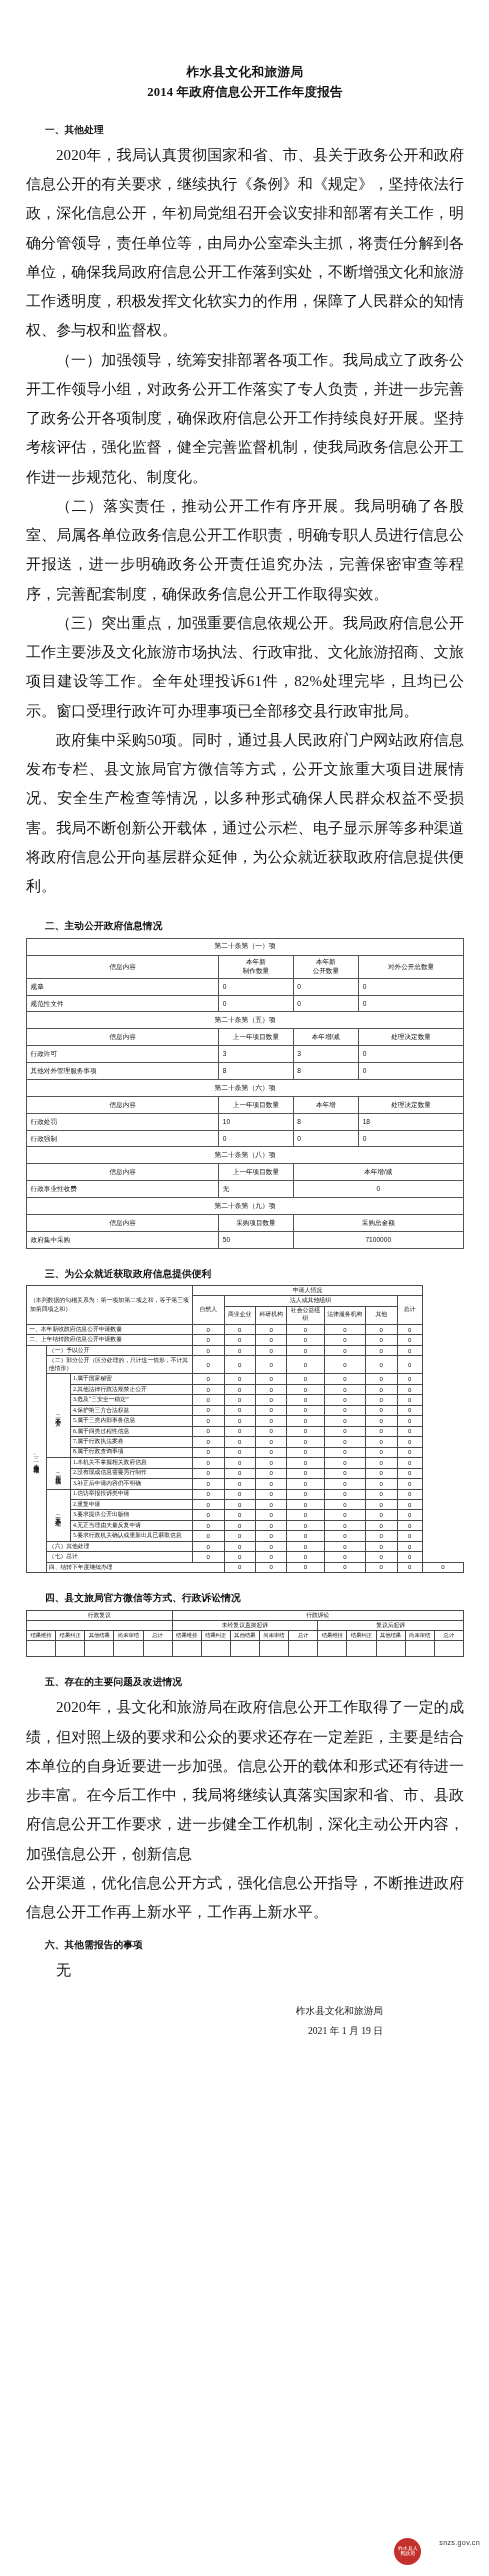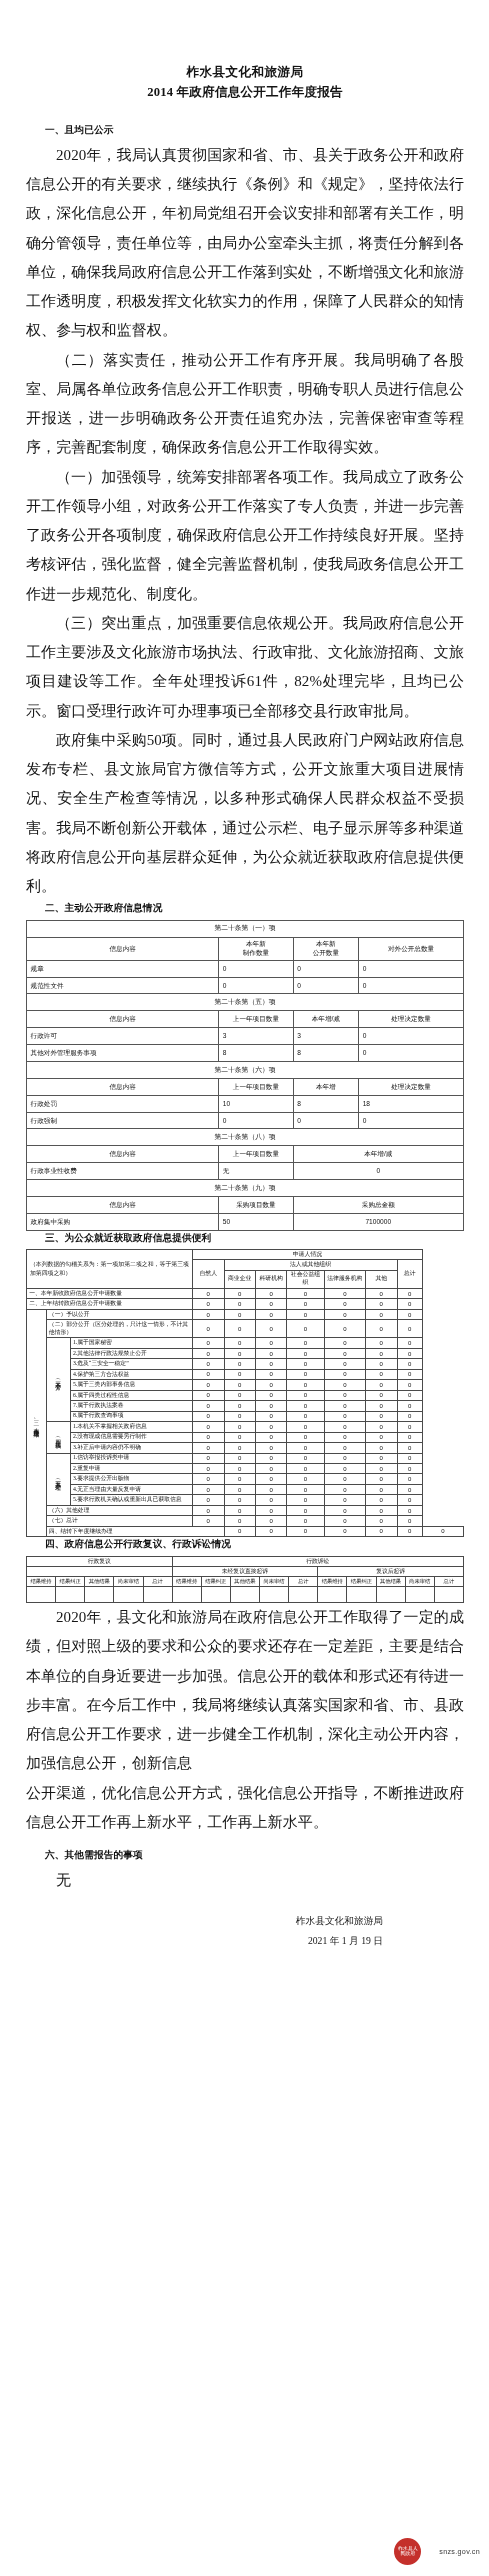--- a/index.html
+++ b/index.html
@@ -42,21 +42,21 @@
   }
   .sec-head{
     font-family:"Liberation Sans","DejaVu Sans",sans-serif;
     font-weight:bold;
     font-size:9.7px;
     margin:11.5px 0 4.3px 0;
     padding-left:19px;
     color:#111;
     letter-spacing:0.1px;
   }
-  .sec-head.tight{margin-top:1px;font-family:Liberation Serif, serif;}
+  .sec-head.tight{margin-top:19px;font-family:Liberation Serif, serif;}
   p.para{
     font-size:15px;
     line-height:1.95;
     text-align:justify;
     text-justify:inter-ideograph;
     margin:0 0 0 0;
     text-indent:2em;
     letter-spacing:0.1px;
     color:#161616;
   }
@@ -154,21 +154,21 @@
     position:absolute;
     left:0;right:0;
     bottom:7.2px;
     height:33px;
   }
   .seal-wrap{
     position:absolute;
     right:10px;
     bottom:4.3px;
     display:flex;
-    align-items:center;
+    align-items:flex-start;
     gap:18px;
   }
   .seal{
     width:27px;height:27px;border-radius:50%;
     background:#c4302b;
     display:flex;align-items:center;justify-content:center;
     color:#fff;font-size:5px;line-height:1.05;text-align:center;
     font-family:"Liberation Sans","DejaVu Sans",sans-serif;
     letter-spacing:-0.1px;
     padding:1.4px;box-sizing:border-box;
@@ -187,24 +187,24 @@
 
   <div class="title-block">
     <div class="doc-title">柞水县文化和旅游局</div>
     <div class="doc-subtitle">2014 年政府信息公开工作年度报告</div>
   </div>
 
   <div class="body-wrap">
 
     <div class="spacer-14"></div>
 
-    <div class="sec-head">一、且均已公示</div>
+    <div class="sec-head">一、其他处理</div>
     <p class="para">2020年，我局认真贯彻国家和省、市、县关于政务公开和政府信息公开的有关要求，继续执行《条例》和《规定》，坚持依法行政，深化信息公开，年初局党组召开会议安排和部署有关工作，明确分管领导，责任单位等，由局办公室牵头主抓，将责任分解到各单位，确保我局政府信息公开工作落到实处，不断增强文化和旅游工作透明度，积极发挥文化软实力的作用，保障了人民群众的知情权、参与权和监督权。</p>
+    <p class="para">（一）加强领导，统筹安排部署各项工作。我局成立了政务公开工作领导小组，对政务公开工作落实了专人负责，并进一步完善了政务公开各项制度，确保政府信息公开工作持续良好开展。坚持考核评估，强化监督，健全完善监督机制，使我局政务信息公开工作进一步规范化、制度化。</p>
     <p class="para">（二）落实责任，推动公开工作有序开展。我局明确了各股室、局属各单位政务信息公开工作职责，明确专职人员进行信息公开报送，进一步明确政务公开责任追究办法，完善保密审查等程序，完善配套制度，确保政务信息公开工作取得实效。</p>
-    <p class="para">（一）加强领导，统筹安排部署各项工作。我局成立了政务公开工作领导小组，对政务公开工作落实了专人负责，并进一步完善了政务公开各项制度，确保政府信息公开工作持续良好开展。坚持考核评估，强化监督，健全完善监督机制，使我局政务信息公开工作进一步规范化、制度化。</p>
     <p class="para">（三）突出重点，加强重要信息依规公开。我局政府信息公开工作主要涉及文化旅游市场执法、行政审批、文化旅游招商、文旅项目建设等工作。全年处理投诉61件，82%处理完毕，且均已公示。窗口受理行政许可办理事项已全部移交县行政审批局。</p>
     <p class="para">政府集中采购50项。同时，通过县人民政府门户网站政府信息发布专栏、县文旅局官方微信等方式，公开文旅重大项目进展情况、安全生产检查等情况，以多种形式确保人民群众权益不受损害。我局不断创新公开载体，通过公示栏、电子显示屏等多种渠道将政府信息公开向基层群众延伸，为公众就近获取政府信息提供便利。</p>
 
     <div class="sec-head tight">二、主动公开政府信息情况</div>
 
     <table class="grid t2">
       <colgroup>
         <col style="width:44%">
           <col style="width:17%">
           <col style="width:15%">
@@ -594,21 +594,21 @@
           <td class="num">0</td>
           <td class="num">0</td>
           <td class="num">0</td>
           <td class="num">0</td>
           <td class="num">0</td>
           <td class="num">0</td>
         </tr>
       </tbody>
     </table>
 
-    <div class="sec-head tight">四、政府信息公开行政复议、行政诉讼情况</div>
+    <div class="sec-head tight">四、县文旅局官方微信等方式、行政诉讼情况</div>
 
     <table class="rev">
       <colgroup>
         <col style="width:6.6%">
           <col style="width:6.6%">
           <col style="width:6.6%">
           <col style="width:6.6%">
           <col style="width:6.6%">
         <col style="width:6.6%">
           <col style="width:6.6%">
@@ -663,20 +663,21 @@
           <td></td>
           <td></td>
           <td></td>
           <td></td>
           <td></td>
           <td></td>
         </tr>
       </tbody>
     </table>
 
+    <div class="sec-head tight">五、存在的主要问题及改进情况</div>
     <p class="para">2020年，县文化和旅游局在政府信息公开工作取得了一定的成绩，但对照上级的要求和公众的要求还存在一定差距，主要是结合本单位的自身近要进一步加强。信息公开的载体和形式还有待进一步丰富。在今后工作中，我局将继续认真落实国家和省、市、县政府信息公开工作要求，进一步健全工作机制，深化主动公开内容，加强信息公开，创新信息</p>
     <p class="para noindent">公开渠道，优化信息公开方式，强化信息公开指导，不断推进政府信息公开工作再上新水平，工作再上新水平。</p>
 
     <div class="sec-head">六、其他需报告的事项</div>
     <p class="para">无</p>
 
     <div class="sign-block">
       <div>柞水县文化和旅游局</div>
       <div>2021 年 1 月 19 日</div>
     </div>

